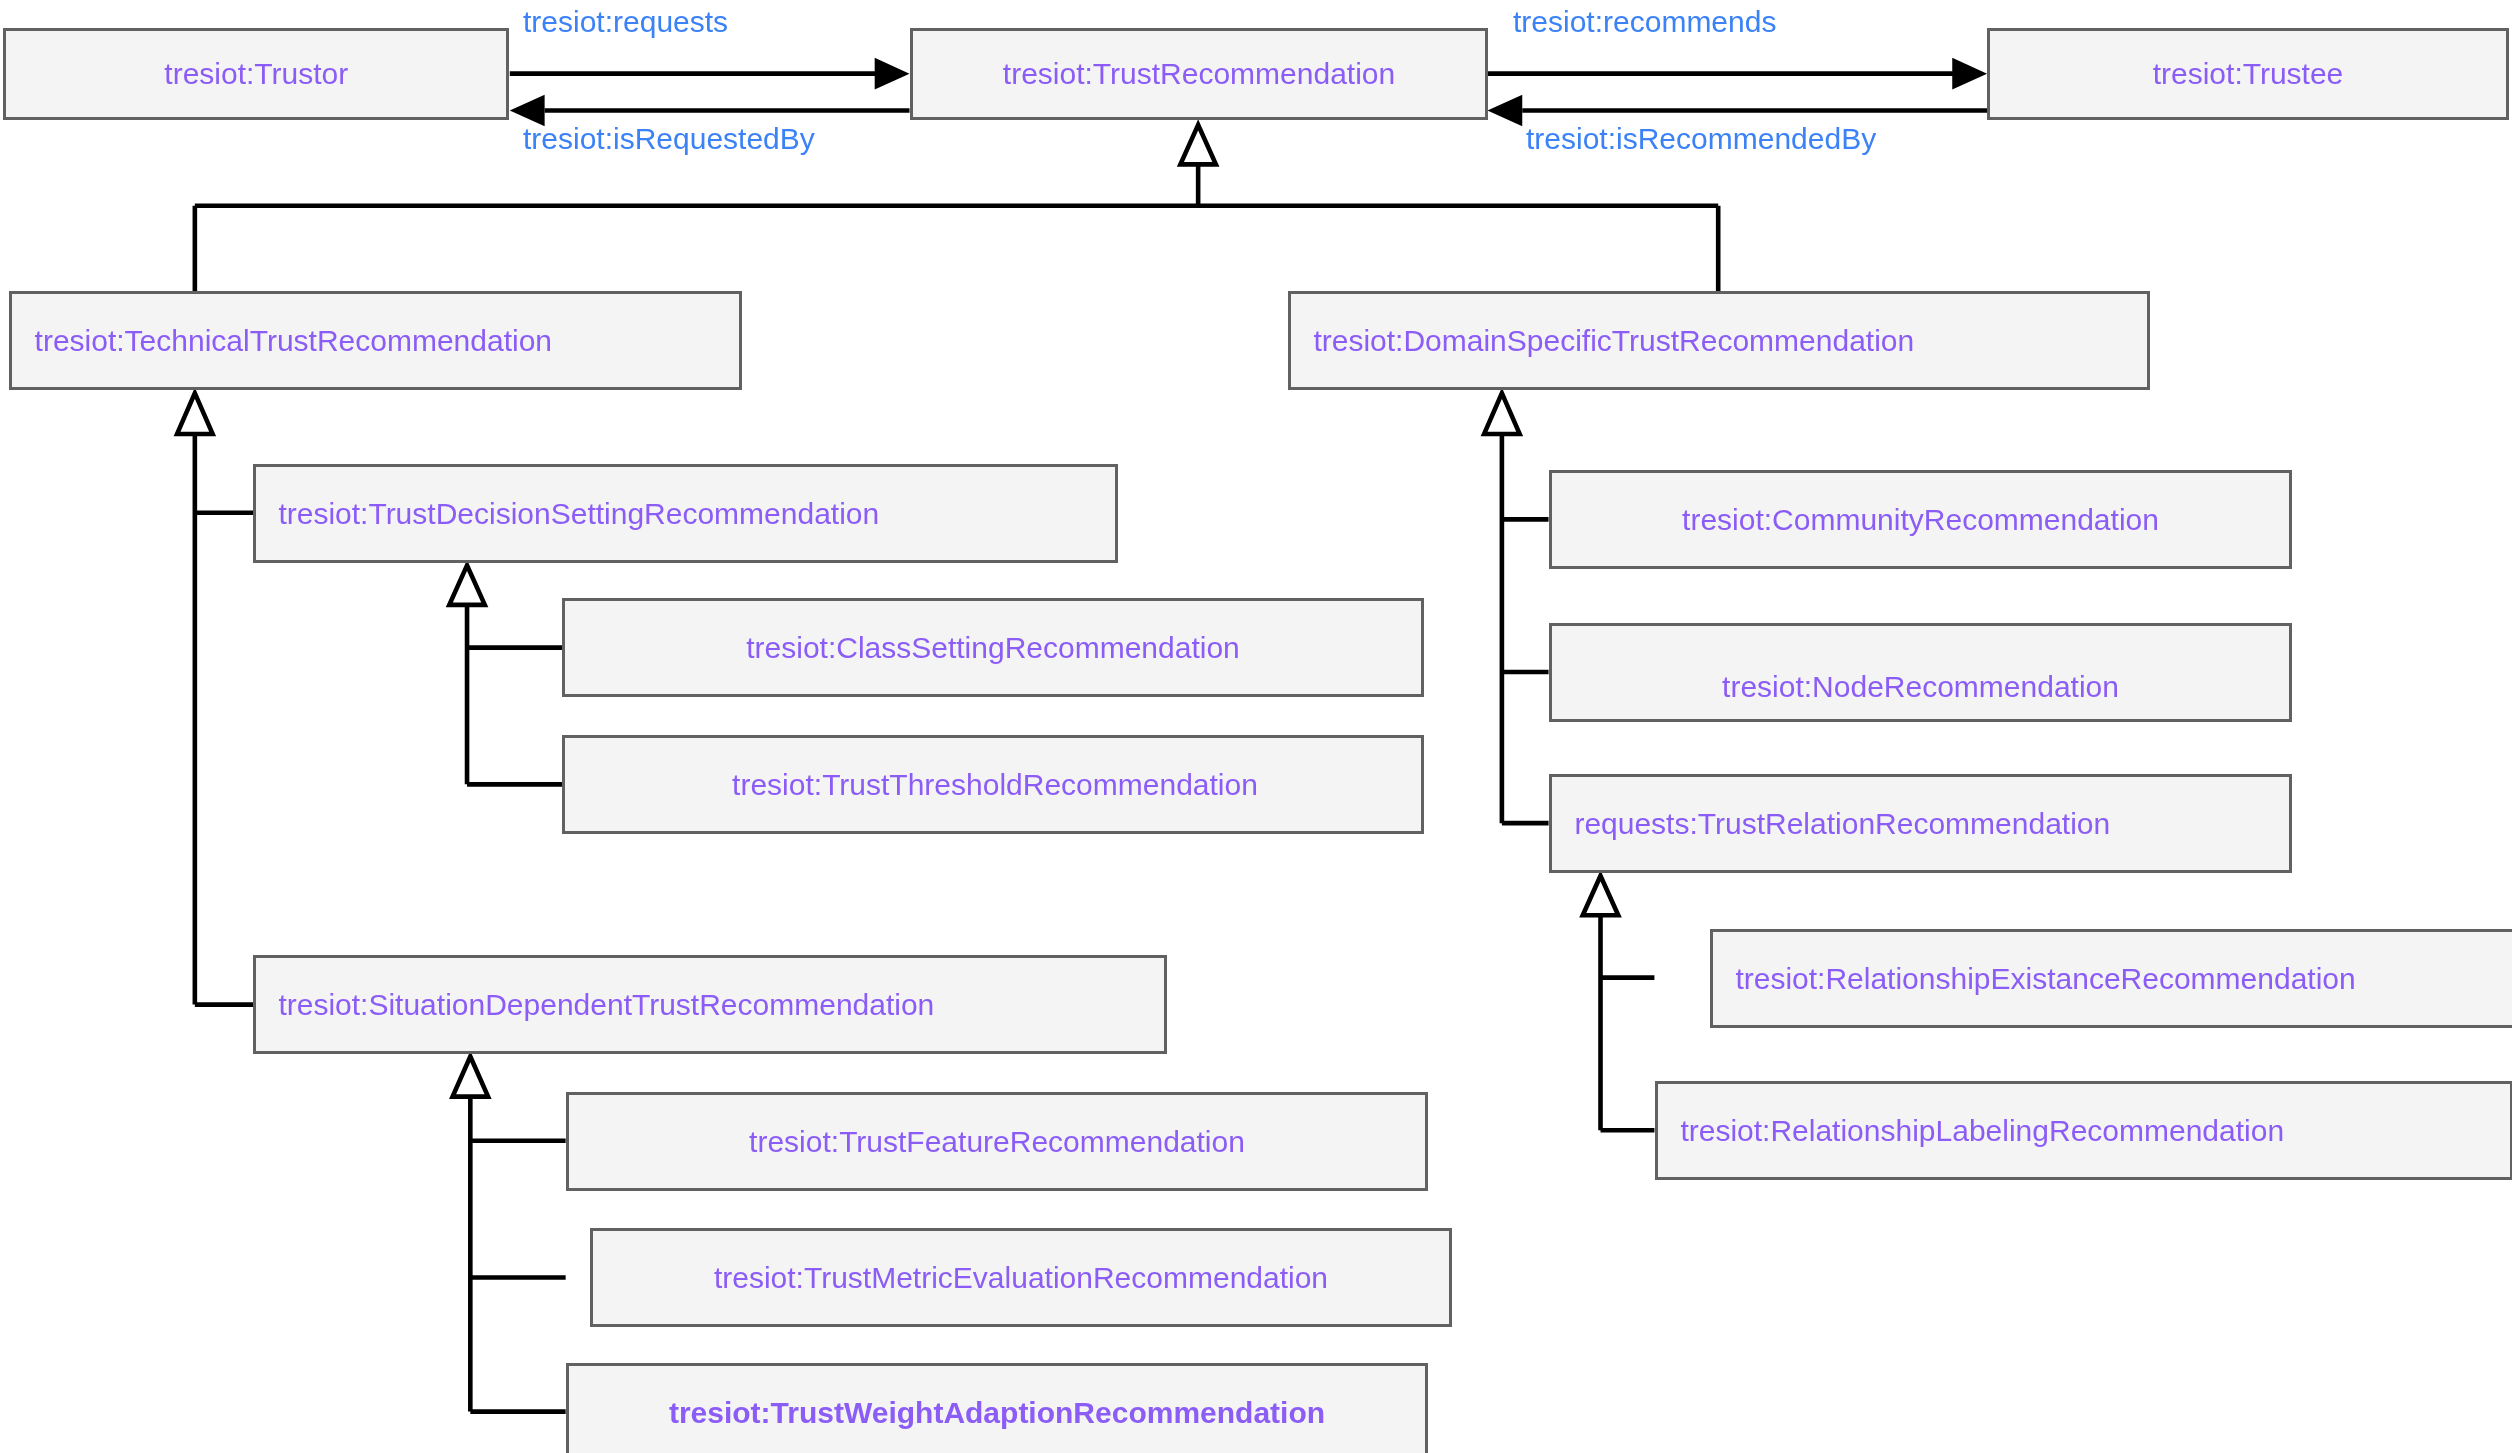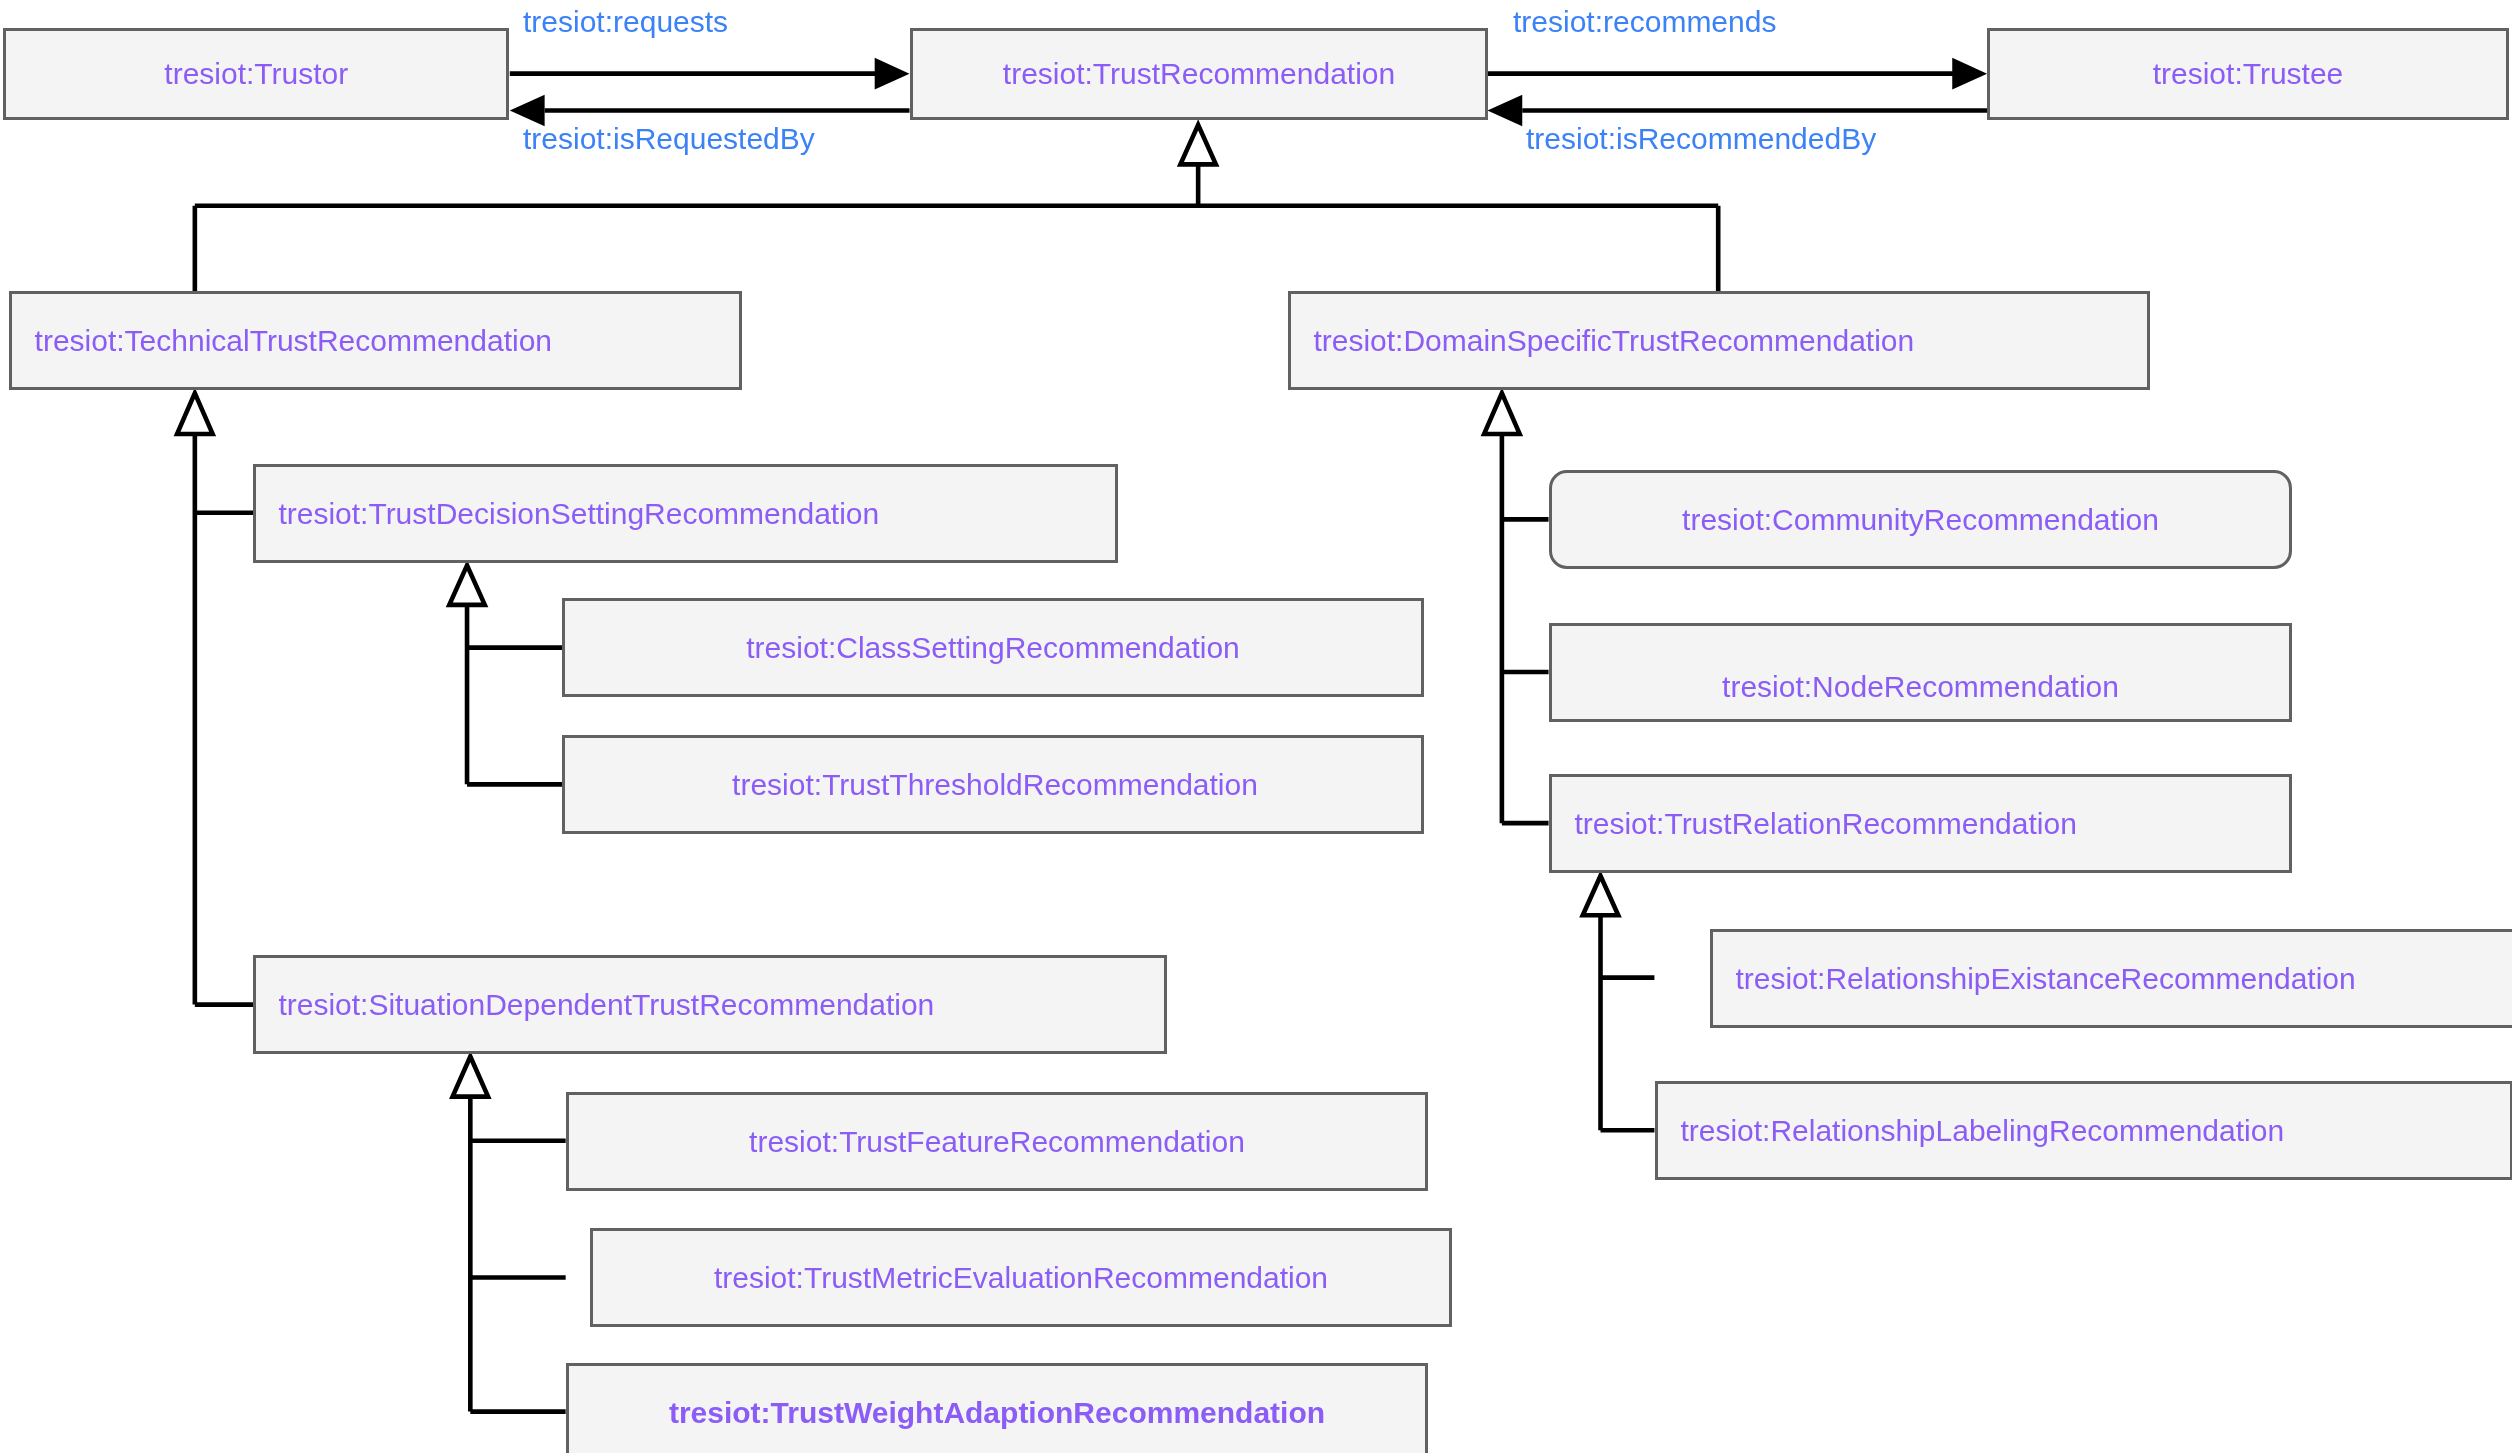--- a/index.html
+++ b/index.html
@@ -127,30 +127,30 @@
   </div>
 
   <div class="cls-box" style="left:590px;top:1228px;width:862px;height:99px;">
     <span class="cls-label" style="padding-left:0;width:100%;text-align:center;">tresiot:TrustMetricEvaluationRecommendation</span>
   </div>
 
   <div class="cls-box" style="left:566px;top:1363px;width:862px;height:99px;">
     <span class="cls-label" style="padding-left:0;width:100%;text-align:center;font-weight:bold;">tresiot:TrustWeightAdaptionRecommendation</span>
   </div>
 
-  <div class="cls-box" style="left:1549px;top:470px;width:743px;height:99px;border-radius:18px;">
+  <div class="cls-box" style="left:1549px;top:470px;width:743px;height:99px;">
     <span class="cls-label" style="padding-left:0;width:100%;text-align:center;">tresiot:CommunityRecommendation</span>
   </div>
 
   <div class="cls-box" style="left:1549px;top:623px;width:743px;height:99px;">
     <span class="cls-label" style="padding-left:0;width:100%;text-align:center;margin-top:28px;">tresiot:NodeRecommendation</span>
   </div>
 
   <div class="cls-box" style="left:1549px;top:774px;width:743px;height:99px;">
-    <span class="cls-label">tresiot:TrustRelationRecommendation</span>
+    <span class="cls-label">requests:TrustRelationRecommendation</span>
   </div>
 
   <div class="cls-box" style="left:1710px;top:929px;width:858px;height:99px;">
     <span class="cls-label">tresiot:RelationshipExistanceRecommendation</span>
   </div>
 
   <div class="cls-box" style="left:1655px;top:1081px;width:858px;height:99px;">
     <span class="cls-label">tresiot:RelationshipLabelingRecommendation</span>
   </div>
 

